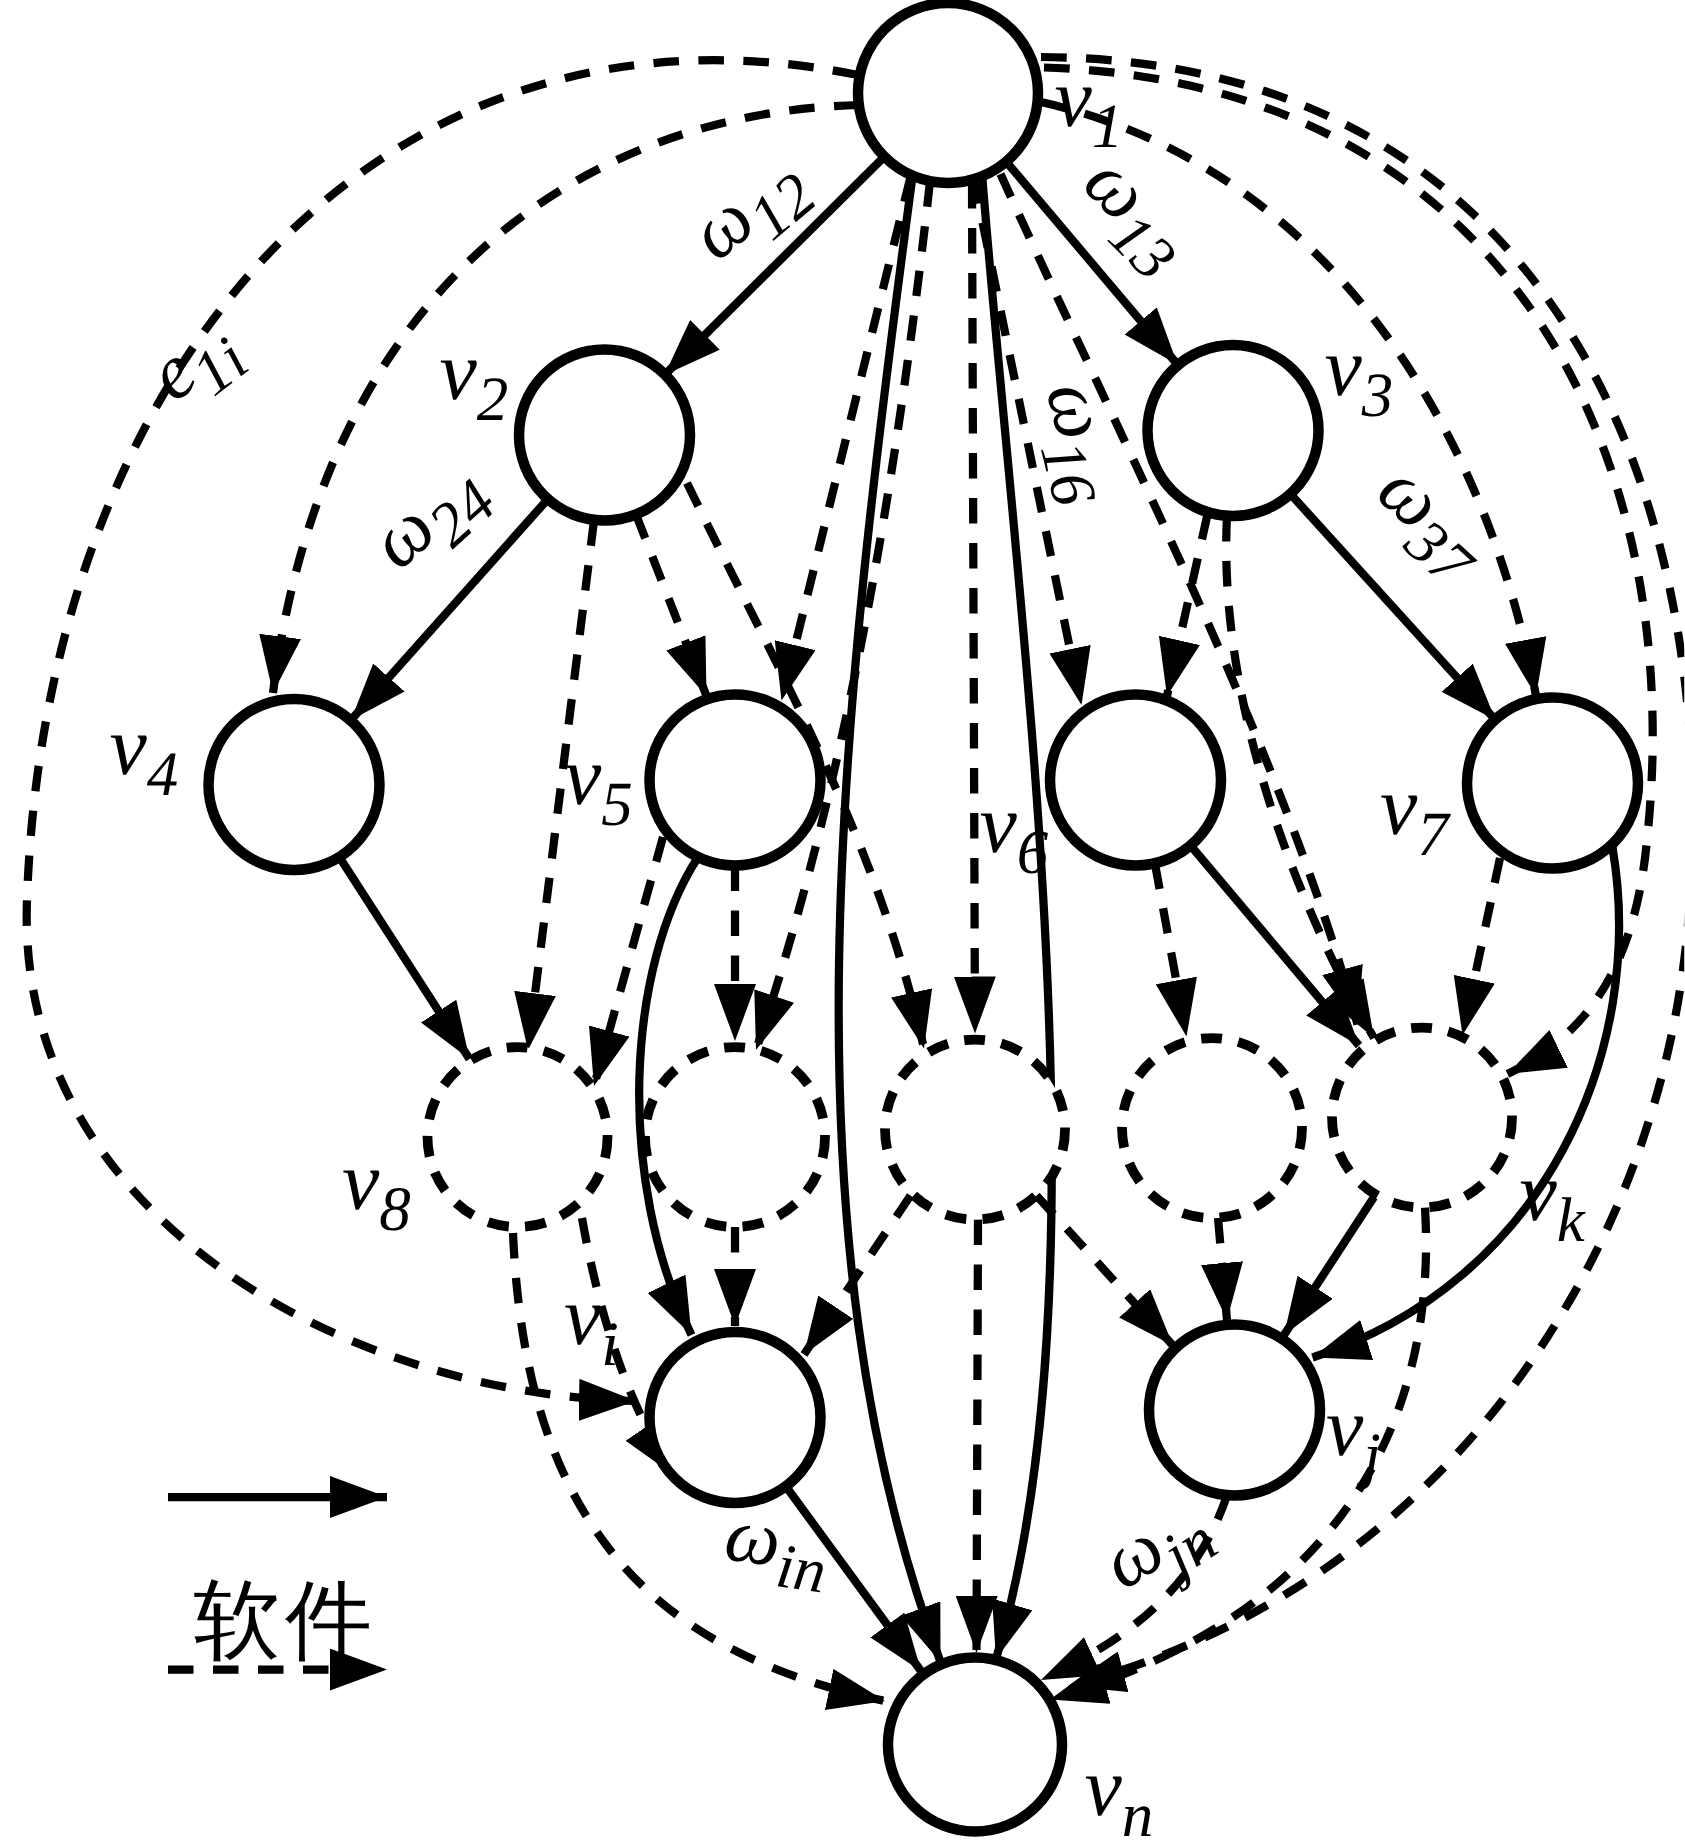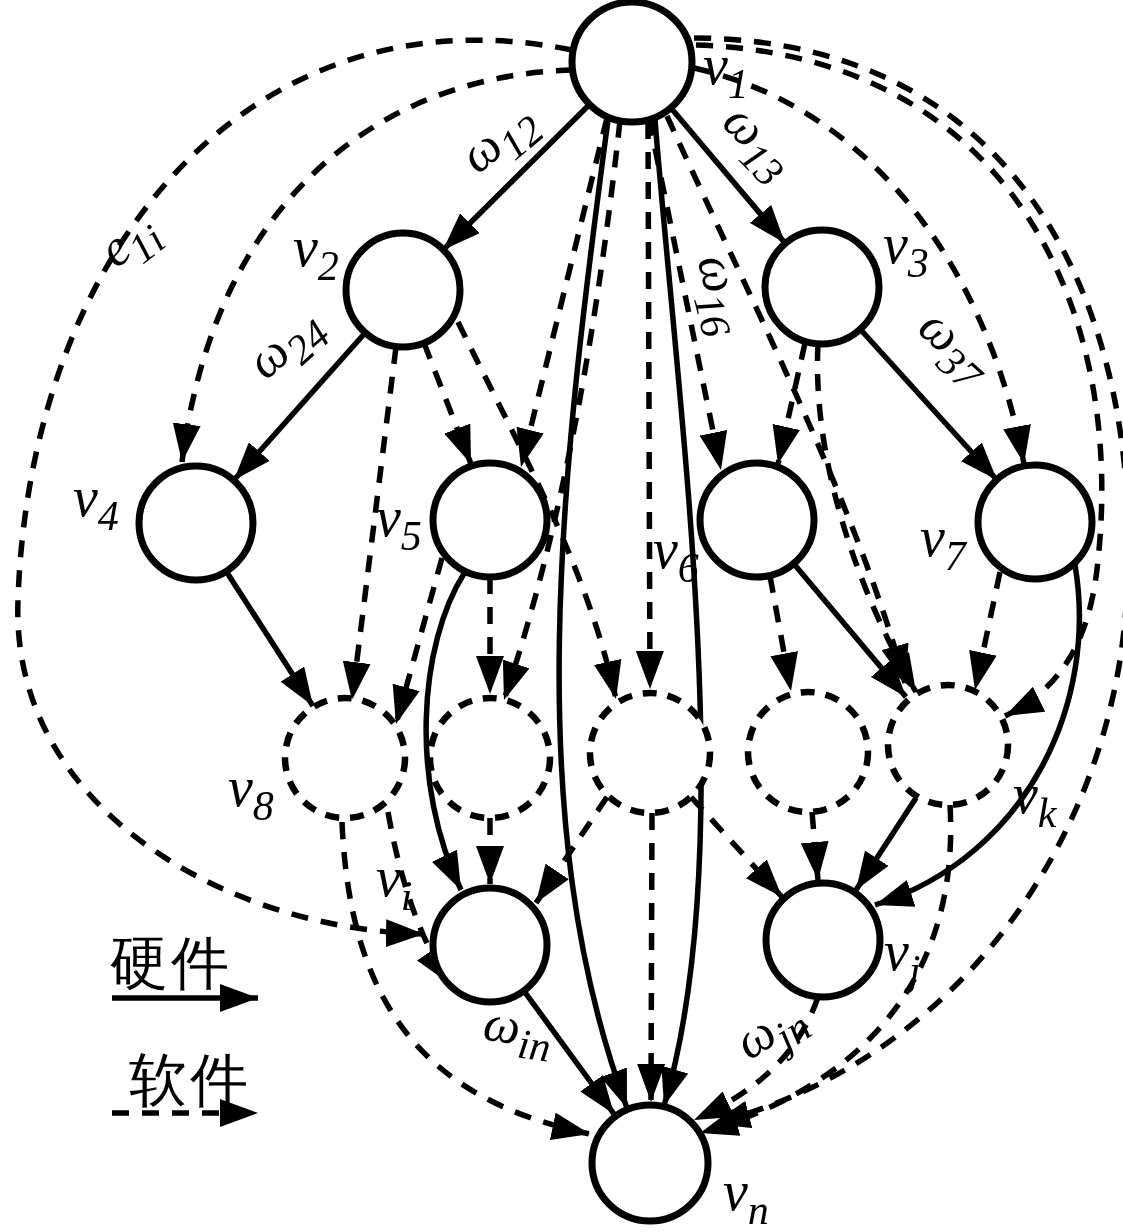--- a/index.html
+++ b/index.html
@@ -99,15 +99,14 @@
       <text x="508" y="150" class="elabel" text-anchor="middle" transform="rotate(-40 508 150)"><tspan>ω</tspan><tspan class="sub" dy="13">12</tspan></text>
       <text x="748" y="152" class="elabel" text-anchor="middle" transform="rotate(45 748 152)"><tspan>ω</tspan><tspan class="sub" dy="13">13</tspan></text>
       <text x="295" y="355" class="elabel" text-anchor="middle" transform="rotate(-42 295 355)"><tspan>ω</tspan><tspan class="sub" dy="13">24</tspan></text>
       <text x="945" y="357" class="elabel" text-anchor="middle" transform="rotate(42 945 357)"><tspan>ω</tspan><tspan class="sub" dy="13">37</tspan></text>
       <text x="707" y="298" class="elabel" text-anchor="middle" transform="rotate(76 707 298)"><tspan>ω</tspan><tspan class="sub" dy="13">16</tspan></text>
       <text x="138" y="252" class="elabel" text-anchor="middle" transform="rotate(-38 138 252)"><tspan>e</tspan><tspan class="sub" dy="13">1i</tspan></text>
       <text x="516" y="1044" class="elabel" text-anchor="middle" transform="rotate(8 516 1044)"><tspan>ω</tspan><tspan class="sub" dy="13">in</tspan></text>
       <text x="778" y="1042" class="elabel" text-anchor="middle" transform="rotate(-33 778 1042)"><tspan>ω</tspan><tspan class="sub" dy="13">jn</tspan></text>
     </svg>
 
-  <div class="legend-label" style="left:110px;top:925px;">硬件</div>
   <div class="legend-label" style="left:129px;top:1042px;">软件</div>
 </div>
 
 </body></html>

